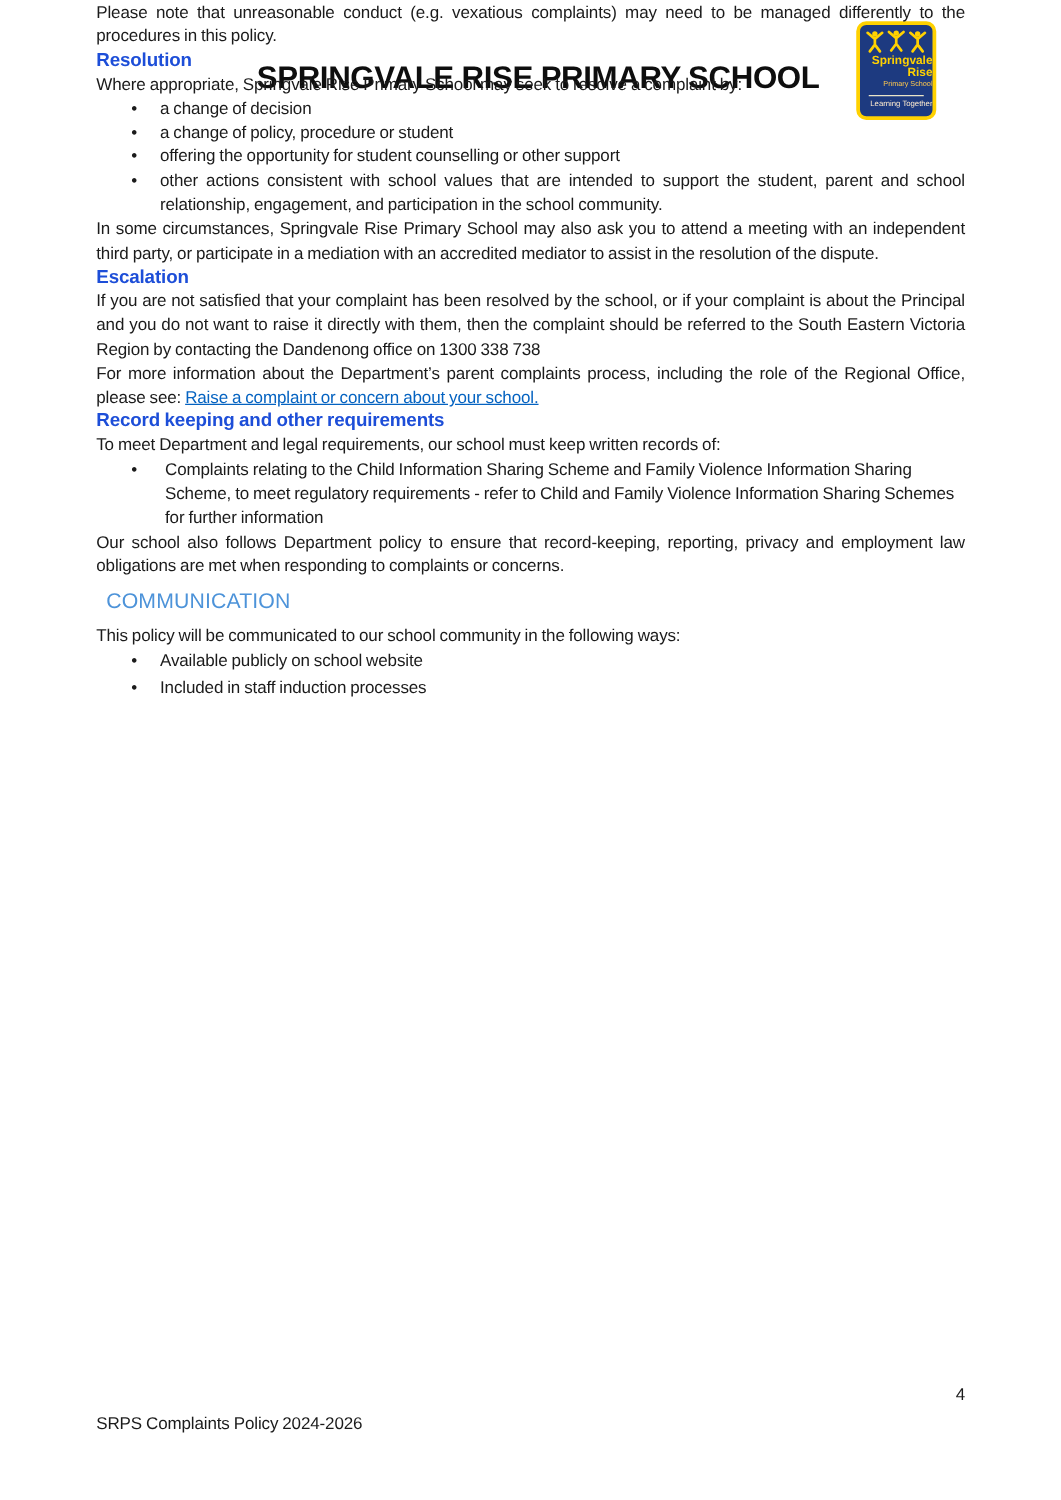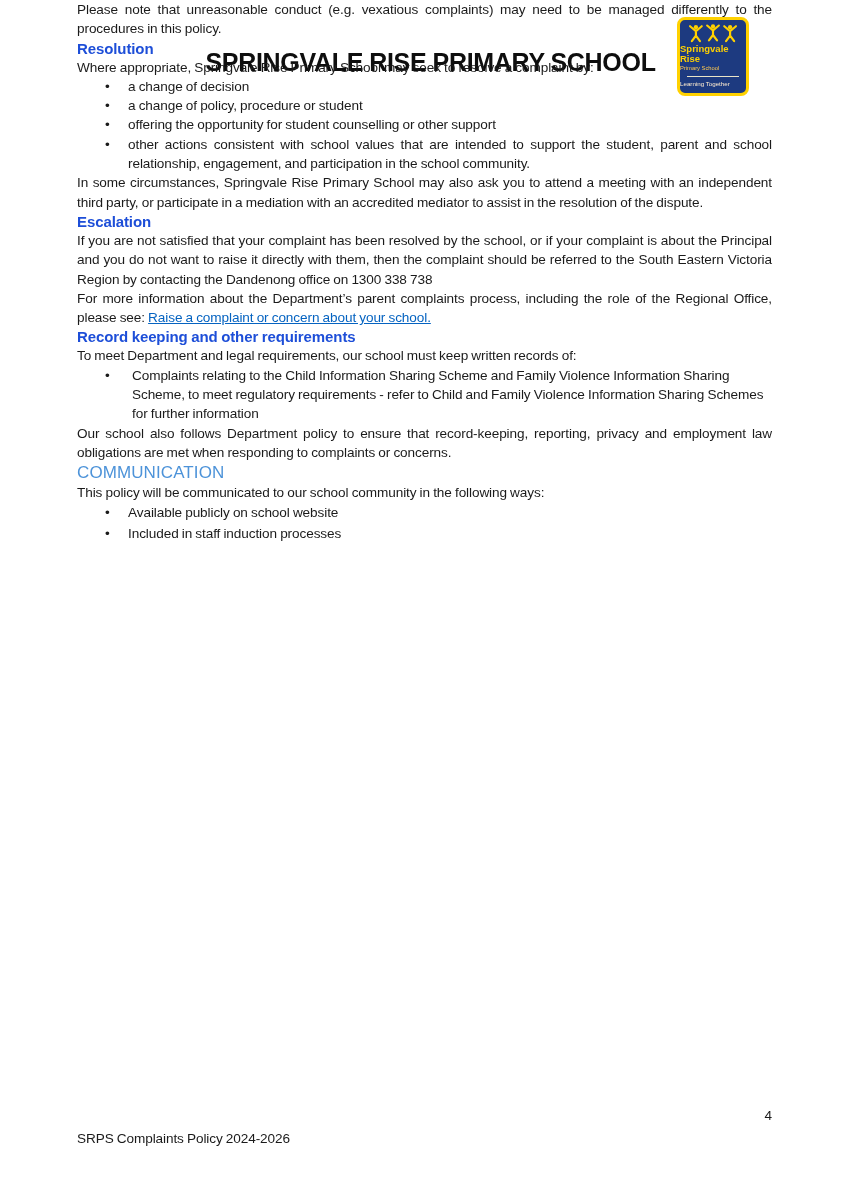--- a/index.html
+++ b/index.html
@@ -23,43 +23,43 @@
     font-size:25px;
     line-height:32px;
     font-weight:700;
     letter-spacing:-0.3px;
     text-align:center;
     color:#0e0e0e;
   }
   .logo {
     position:absolute;
     top:17px; right:100px;
-    width:72px; height:79px;
+    width:64px; height:79px;
     background:#1d3a80;
     border:3px solid #ffd100;
     border-radius:8px;
     box-sizing:border-box;
-    text-align:left;
+    text-align:right;
     overflow:hidden;
   }
   .logo svg { display:block; margin:2px auto 0; }
   .logo-name { color:#ffd100; font-weight:700; font-size:9.5px; line-height:10px; letter-spacing:0; word-spacing:0; }
   .logo-sub  { color:#ffc84d; font-size:5.8px; line-height:7px; margin-top:1px; letter-spacing:0; word-spacing:0; }
   .logo-divider { height:1px; background:#e9e4c8; margin:4px 7px 3px; }
   .logo-tagline { color:#ffeccf; font-size:6.2px; line-height:7px; letter-spacing:0; word-spacing:0; }
 
   
   p.para { margin:0; text-align:justify; }
   h2.subhead {
     margin:0;
     font-size:15px; line-height:19px;
     font-weight:700; color:#1d4ed8;
   }
   h2.accent-head {
-    margin:0;
+    margin:8px;
     font-size:17px; line-height:21px;
     font-weight:400;
     color:#4d93d9;
     letter-spacing:0.1px;
   }
   ul.bullets { margin:0; padding:0; list-style:none; }
   ul.bullets li { position:relative; padding-left:51px; }
   ul.bullets li::before {
     content:"\2022";
     position:absolute; left:28px; top:0;

